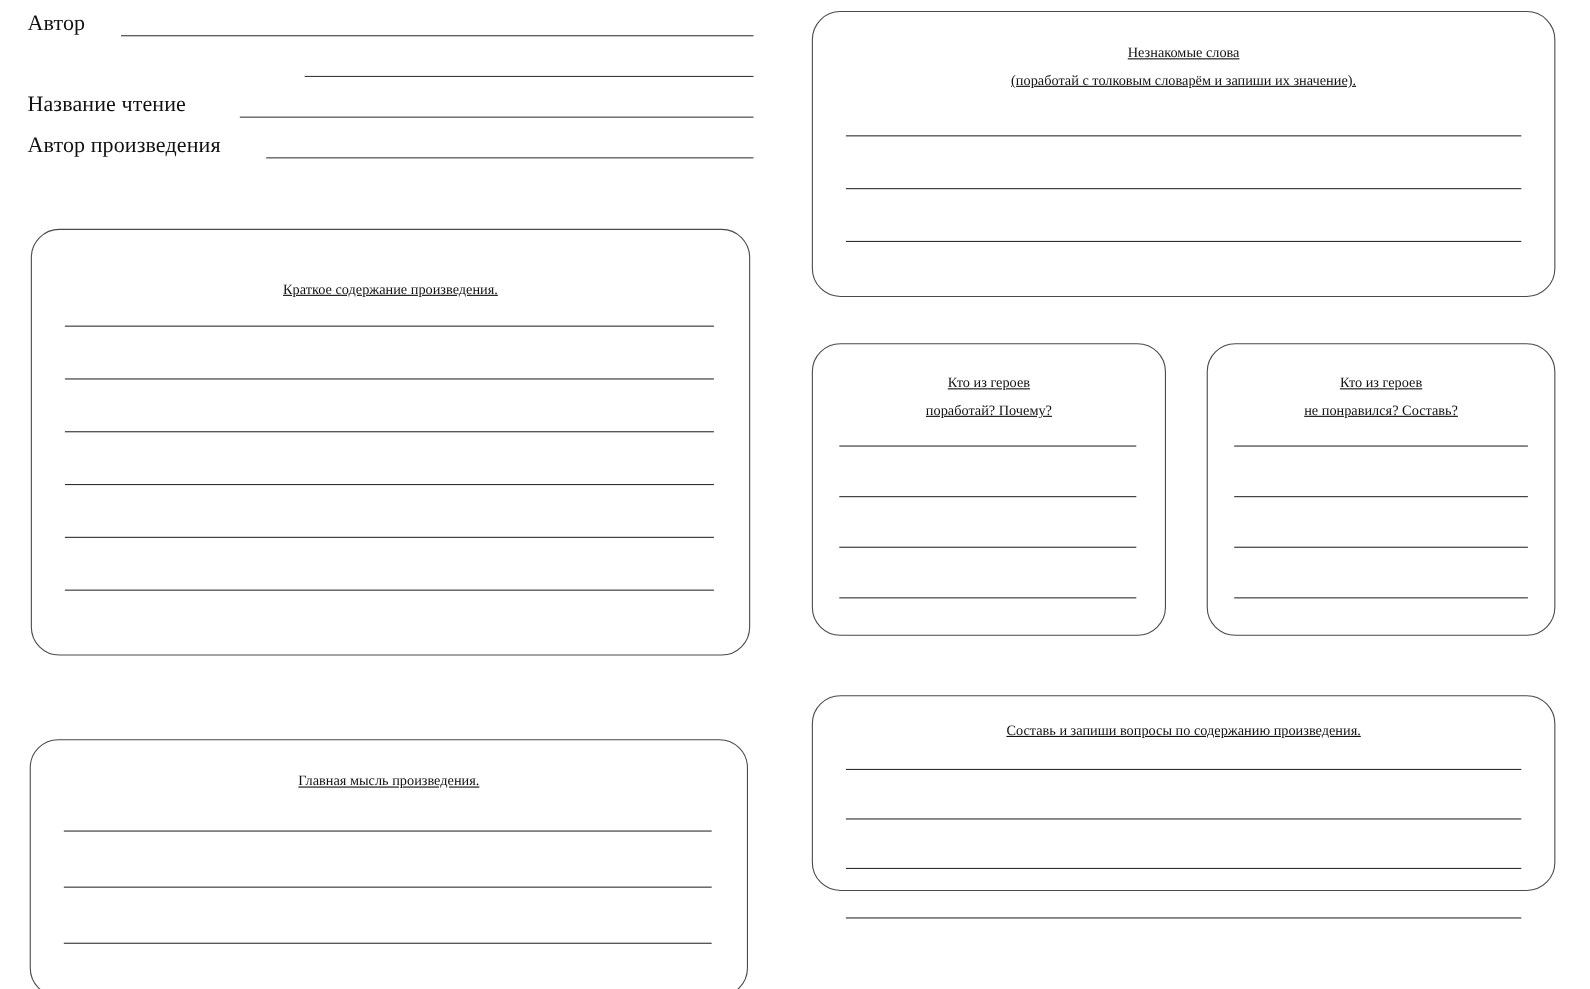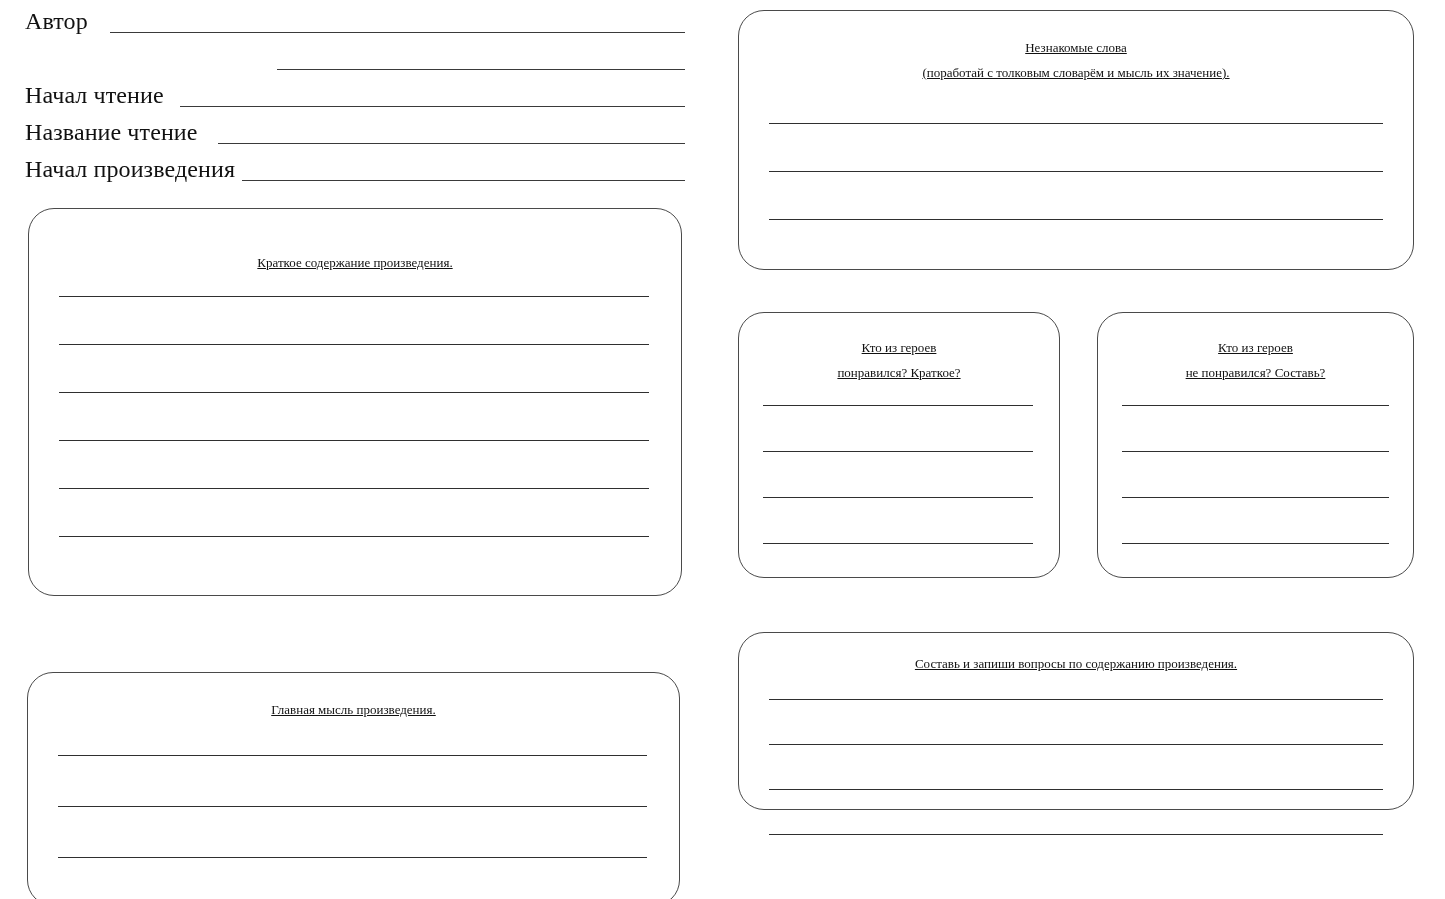--- a/index.html
+++ b/index.html
@@ -30,21 +30,21 @@
   }
   .field-row {
     position: relative;
     height: 37px;
     white-space: nowrap;
   }
   .field-label {
     position: absolute;
     left: 0;
     top: 0;
-    font-size: 24px;
+    font-size: 20px;
     line-height: 26px;
     letter-spacing: 0.1px;
     text-align: center;
   }
   .field-rule {
     position: absolute;
     height: 0;
     border-bottom: 1.3px solid #3a3a3a;
     top: 24px;
     right: 0;
@@ -149,41 +149,37 @@
 
     <div class="field-row">
       <span class="field-label">Автор</span>
       <span class="field-rule" style="width:575px"></span>
     </div>
 
     <div class="field-row">
       <span class="field-rule" style="width:408px"></span>
     </div>
 
-    <div class="field-row">
-      <span class="field-label">Начал чтение</span>
-      <span class="field-rule" style="width:505px"></span>
-    </div>
 
     <div class="field-row">
       <span class="field-label">Название чтение</span>
       <span class="field-rule" style="width:467px"></span>
     </div>
 
     <div class="field-row">
-      <span class="field-label">Начал произведения</span>
+      <span class="field-label">Автор произведения</span>
       <span class="field-rule" style="width:443px"></span>
     </div>
 
   </div>
 
   <div class="panel" id="panel-unknown-words">
     <div class="panel-title">
       <span>Незнакомые слова</span><br>
-      <span>(поработай с толковым словарём и мысль их значение).</span>
+      <span>(поработай с толковым словарём и запиши их значение).</span>
     </div>
     <div class="rules">
       <div class="rule"></div>
       <div class="rule"></div>
       <div class="rule"></div>
     </div>
   </div>
 
   <div class="panel" id="panel-summary">
     <div class="panel-title">Краткое содержание произведения.</div>
@@ -193,21 +189,21 @@
       <div class="rule"></div>
       <div class="rule"></div>
       <div class="rule"></div>
       <div class="rule"></div>
     </div>
   </div>
 
   <div class="panel" id="panel-liked-hero">
     <div class="panel-title">
       <span>Кто из героев</span><br>
-      <span>понравился? Краткое?</span>
+      <span>поработай? Почему?</span>
     </div>
     <div class="rules">
       <div class="rule"></div>
       <div class="rule"></div>
       <div class="rule"></div>
       <div class="rule"></div>
     </div>
   </div>
 
   <div class="panel" id="panel-disliked-hero">

